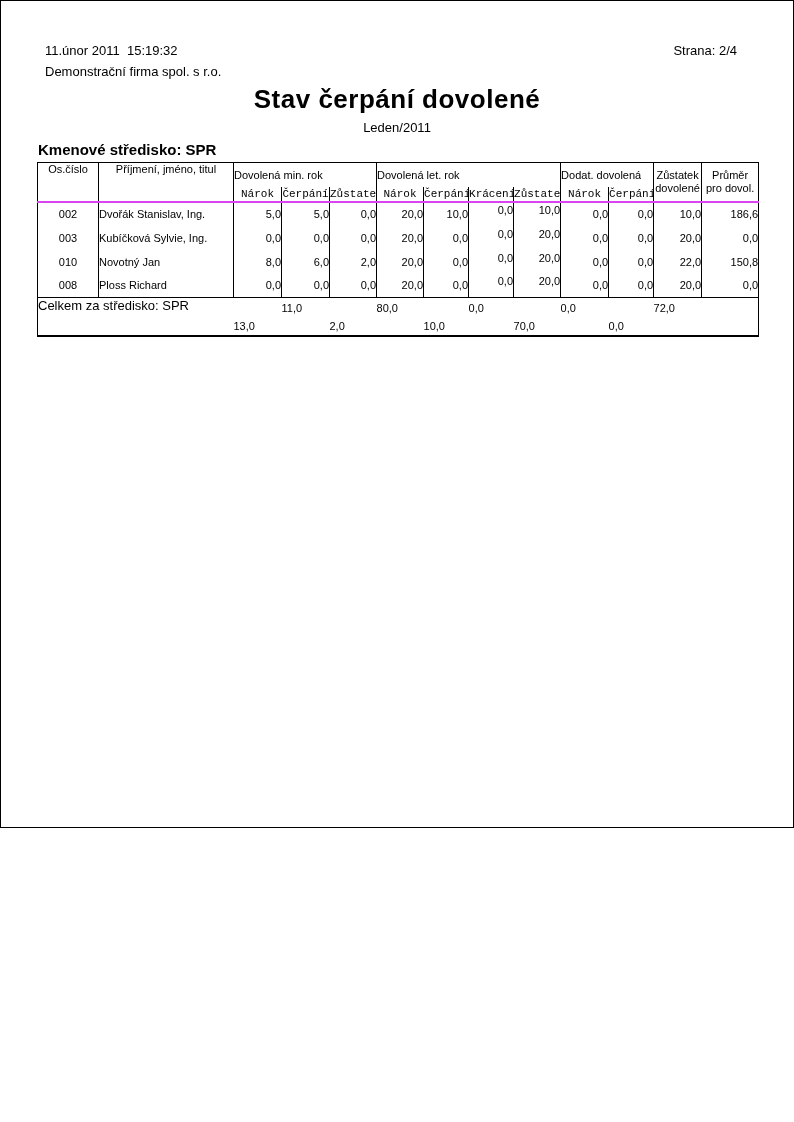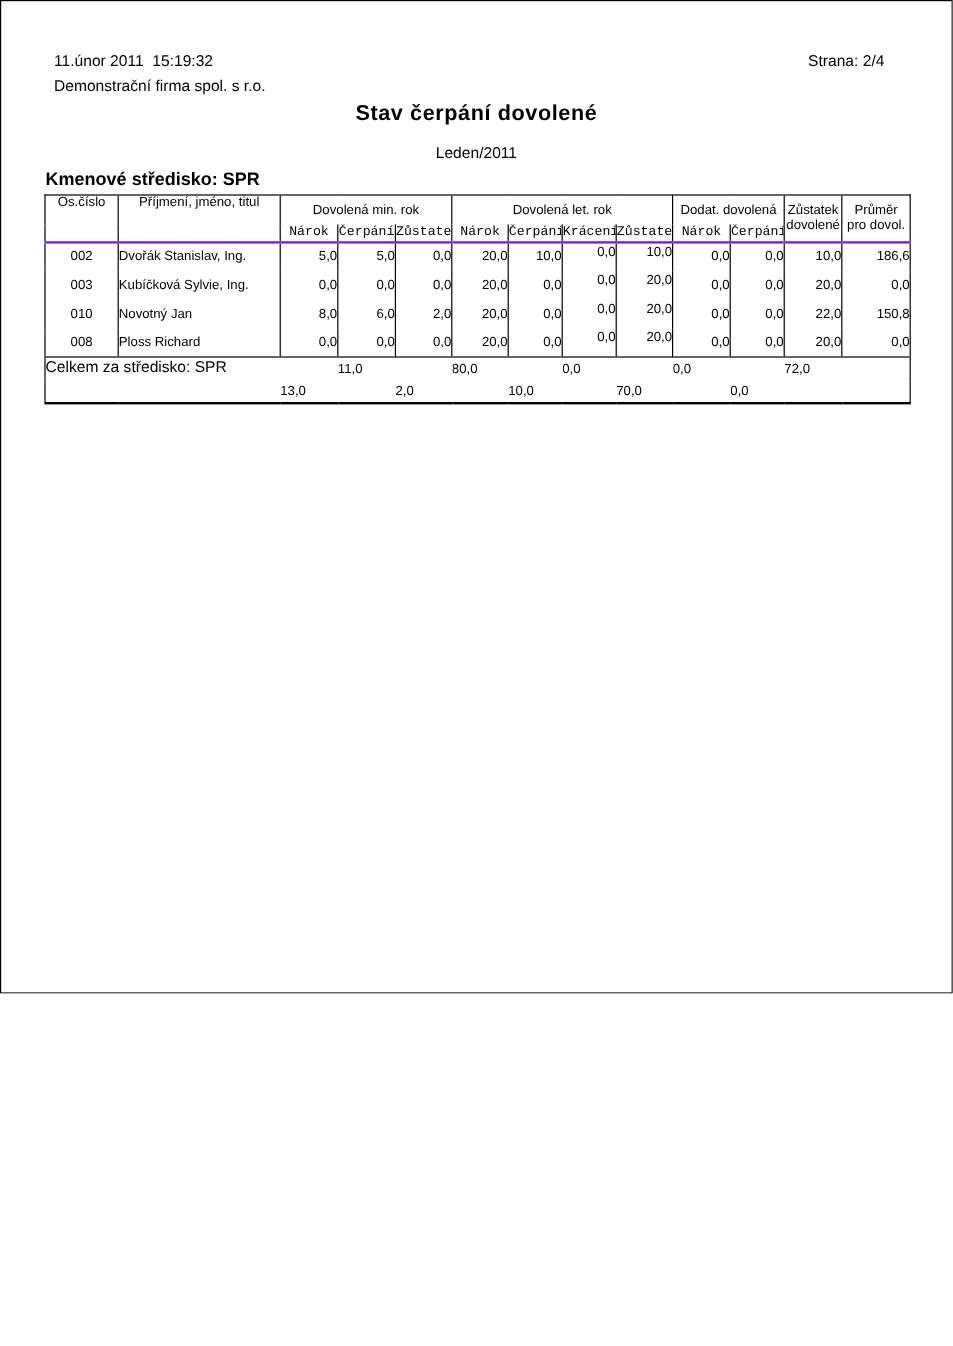--- a/index.html
+++ b/index.html
@@ -36,21 +36,21 @@
     left: 44px;
     top: 63px;
     font-size: 13px;
   }
   .title {
     position: absolute;
     left: 0;
     right: 0;
     top: 83px;
     text-align: center;
-    font-size: 18px;
+    font-size: 26px;
     font-weight: bold;
     letter-spacing: 0.5px;
   }
   .period {
     position: absolute;
     left: 0;
     right: 0;
     top: 119px;
     text-align: center;
     font-size: 13px;
@@ -77,25 +77,25 @@
   }
   table.report th, table.report td {
     padding: 0;
     overflow: hidden;
     white-space: nowrap;
     font-weight: normal;
   }
   
   .bR { border-right: 1px solid #000000; }
   
-  .hdrB { border-bottom: 2px solid #6d28d9; }
+  .hdrB { border-bottom: 2px solid #d946ef; }
   
   tr.hr1 { height: 24px; }
   tr.hr2 { height: 15px; }
-  th.grp { text-align: center; vertical-align: middle; }
+  th.grp { text-align: left; vertical-align: middle; }
   th.topcell { text-align: center; vertical-align: top; padding-top: 5px; }
   th.twoline { text-align: center; vertical-align: middle; line-height: 13px; }
   th.sub { text-align: center; vertical-align: middle; font-family: Liberation Mono, monospace; }
   
   tr.rb { height: 24px; }
   td.c { text-align: center; vertical-align: middle; }
   td.l { text-align: left; vertical-align: middle; padding-left: 6px; }
   td.r { text-align: right; vertical-align: middle; padding-right: 5px; }
   span.raise { position: relative; top: -4px; display: inline-block; }
   

